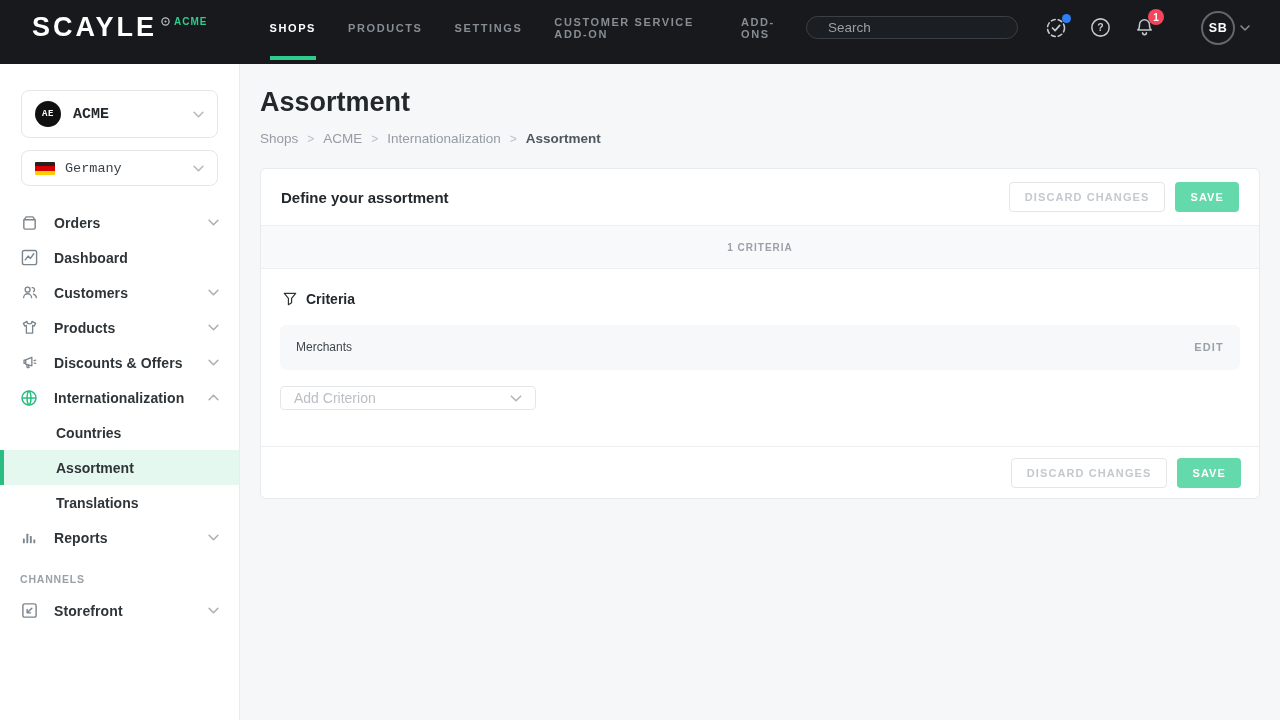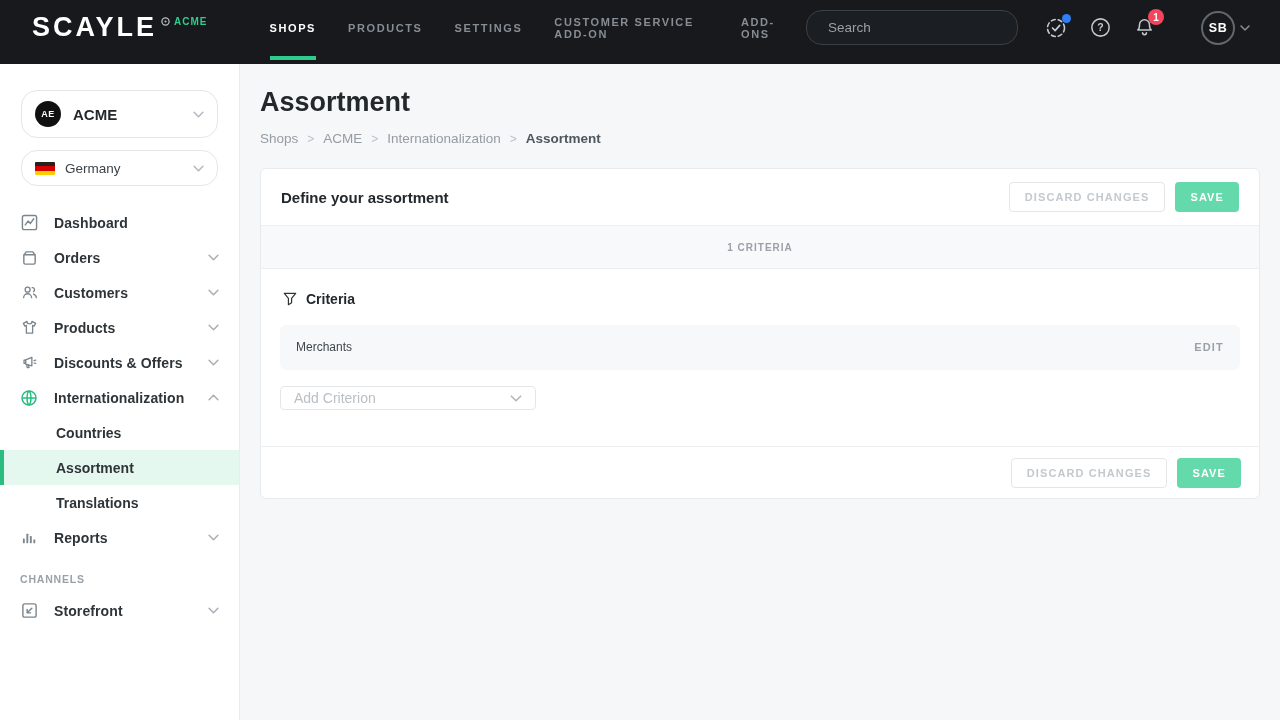--- a/index.html
+++ b/index.html
@@ -13,41 +13,41 @@
   .logo-text { color:#fff; font-size:27px; font-weight:bold; letter-spacing:3px; line-height:1; }
   .logo-live { display:flex; align-items:center; gap:4px; margin:2px 0 0 4px; }
   .live-label { color:#2fcb8d; font-size:10px; font-weight:bold; letter-spacing:1px; }
 
   .mainnav { display:flex; margin-left:46px; height:64px; }
   .nav-item { position:relative; display:flex; align-items:center; height:64px; padding:0 16px;
               font-size:11px; font-weight:bold; letter-spacing:1.6px; color:#868d94; cursor:pointer; }
   .nav-item.active { color:#fff; }
   .nav-item.active::after { content:""; position:absolute; left:16px; right:16px; bottom:0; height:4px; background:#2fcb8d; }
 
-  .search-wrap { margin-left:auto; width:212px; height:35px; border:1px solid #3b4046; border-radius:16px;
+  .search-wrap { margin-left:auto; width:212px; height:23px; border:1px solid #3b4046; border-radius:16px;
                  display:flex; align-items:center; padding:0 12px; gap:8px; background:#1b1e22; }
   .search-wrap input { flex:1; background:transparent; border:none; outline:none; color:#d4d8dc; font-size:13.5px; font-family:inherit; }
   .search-wrap input::placeholder { color:#9aa0a6; }
 
   .topbar-icons { display:flex; align-items:center; margin-left:26px; gap:21px; }
   .tb-icon { position:relative; cursor:pointer; color:#c3c8cd; }
   .dot-blue { position:absolute; top:-2px; right:-3px; width:9px; height:9px; border-radius:50%; background:#2f7ef6; }
   .badge-red { position:absolute; top:-7px; right:-8px; min-width:16px; height:16px; border-radius:8px; background:#f5455c;
                color:#fff; font-size:10px; font-weight:bold; display:flex; align-items:center; justify-content:center; padding:0 4px; }
   .avatar-wrap { display:flex; align-items:center; gap:5px; cursor:pointer;margin-left:24px; }
   .avatar { width:34px; height:34px; border-radius:50%; border:2px solid #61676d; color:#fff;
             font-size:12.5px; font-weight:bold; display:flex; align-items:center; justify-content:center; letter-spacing:.5px; }
 
   
   .shell { display:flex; height:656px; }
 
   
   .sidebar { width:240px; background:#fff; border-right:1px solid #eaecee; padding-top:26px; flex-shrink:0; }
-  .selector { margin:0 21px; border:1px solid #e4e6e8; border-radius:16px; display:flex; align-items:center;
-              padding:0 13px; cursor:pointer; background:#fff; }
+  .selector { margin:0 21px; border:1px solid #e4e6e8; border-radius:8px; display:flex; align-items:center;
+              padding:0 13px; cursor:pointer; background:#fff;font-family:Liberation Mono, monospace; }
   .selector.shop { height:48px; margin-bottom:12px; }
   .selector.country { height:36px; margin-bottom:19px; }
   .shop-badge { width:26px; height:26px; border-radius:50%; background:#111; color:#fff; font-size:9px; font-weight:bold;
                 display:flex; align-items:center; justify-content:center; letter-spacing:.5px; }
   .shop-name { margin-left:12px; font-size:15px; font-weight:bold; color:#23282d; }
   .flag { width:20px; height:13px; border-radius:1px; background:linear-gradient(#26211e 0 33%,#d60000 33% 66%,#ffce00 66%); }
   .country-name { margin-left:10px; font-size:13.5px; color:#3c4349; }
   .sel-chev { margin-left:auto; color:#b3b9bf; }
 
   .menu-item { height:35px; display:flex; align-items:center; padding:0 20px; cursor:pointer; color:#2e3438; }
@@ -179,38 +179,38 @@
       <span class="flag"></span>
       <span class="country-name">Germany</span>
       <svg class="sel-chev" width="11" height="7" viewBox="0 0 10 6">
         <path d="M1 1l4 4 4-4" fill="none" stroke="currentColor" stroke-width="1.4" stroke-linecap="round" stroke-linejoin="round"></path>
       </svg>
     </div>
 
     <div class="menu-item">
       <span class="mi-icon">
         <svg width="17" height="17" viewBox="0 0 18 18">
+            <path d="M3 6h12v8.5a1.5 1.5 0 01-1.5 1.5h-9A1.5 1.5 0 013 14.5z" fill="none" stroke="currentColor" stroke-width="1.5" stroke-linejoin="round"></path>
+            <path d="M3.5 6L5.5 3h7L14.5 6" fill="none" stroke="currentColor" stroke-width="1.5" stroke-linejoin="round"></path>
+          </svg>
+      </span>
+      <span class="mi-label">Orders</span>
+      <svg class="mi-chev" width="11" height="7" viewBox="0 0 10 6">
+          <path d="M1 1l4 4 4-4" fill="none" stroke="currentColor" stroke-width="1.4" stroke-linecap="round" stroke-linejoin="round"></path>
+        </svg>
+    </div>
+
+    <div class="menu-item">
+      <span class="mi-icon">
+        <svg width="17" height="17" viewBox="0 0 18 18">
             <rect x="1.5" y="1.5" width="15" height="15" rx="2" fill="none" stroke="currentColor" stroke-width="1.5"></rect>
             <path d="M4.5 11.5l3-4 2.5 2.5 3.5-5" fill="none" stroke="currentColor" stroke-width="1.5" stroke-linecap="round" stroke-linejoin="round"></path>
           </svg>
       </span>
       <span class="mi-label">Dashboard</span>
-    </div>
-
-    <div class="menu-item">
-      <span class="mi-icon">
-        <svg width="17" height="17" viewBox="0 0 18 18">
-            <path d="M3 6h12v8.5a1.5 1.5 0 01-1.5 1.5h-9A1.5 1.5 0 013 14.5z" fill="none" stroke="currentColor" stroke-width="1.5" stroke-linejoin="round"></path>
-            <path d="M3.5 6L5.5 3h7L14.5 6" fill="none" stroke="currentColor" stroke-width="1.5" stroke-linejoin="round"></path>
-          </svg>
-      </span>
-      <span class="mi-label">Orders</span>
-      <svg class="mi-chev" width="11" height="7" viewBox="0 0 10 6">
-          <path d="M1 1l4 4 4-4" fill="none" stroke="currentColor" stroke-width="1.4" stroke-linecap="round" stroke-linejoin="round"></path>
-        </svg>
     </div>
 
     <div class="menu-item">
       <span class="mi-icon">
         <svg width="17" height="17" viewBox="0 0 18 18">
             <circle cx="7" cy="6" r="2.6" fill="none" stroke="currentColor" stroke-width="1.4"></circle>
             <path d="M2.8 14.5c0-2.4 1.9-4.2 4.2-4.2s4.2 1.8 4.2 4.2" fill="none" stroke="currentColor" stroke-width="1.4" stroke-linecap="round"></path>
             <path d="M11.8 3.9a2.2 2.2 0 011.4 4.1M13.3 10.6c1.7.6 2.9 2.1 2.9 3.9" fill="none" stroke="currentColor" stroke-width="1.4" stroke-linecap="round"></path>
           </svg>
       </span>

